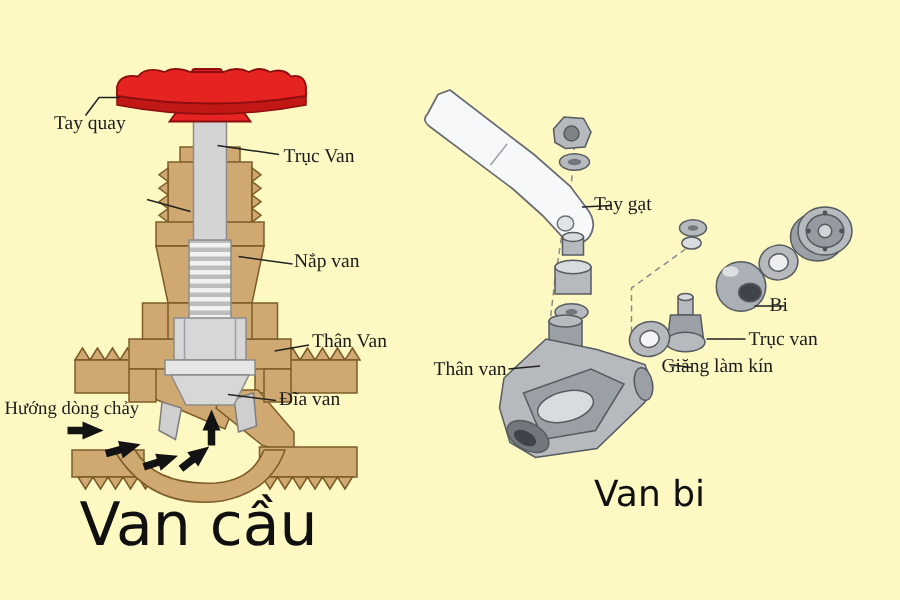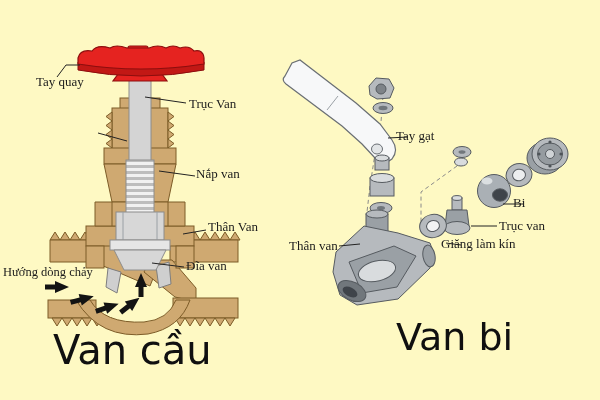--- a/index.html
+++ b/index.html
@@ -209,15 +209,15 @@
   <div class="lbl" style="left:186px;top:258px">Đĩa van</div>
   <div class="lbl" style="left:3px;top:265px;font-size:12.5px">Hướng dòng chảy</div>
 
   <div class="lbl" style="left:396px;top:128px">Tay gạt</div>
   <div class="lbl" style="left:513px;top:195px">Bi</div>
   <div class="lbl" style="left:499px;top:218px">Trục van</div>
   <div class="lbl" style="left:441px;top:236px">Giăng làm kín</div>
   <div class="lbl" style="left:289px;top:238px">Thân van</div>
 
   <div class="bigtitle" style="left:53px;top:327px;width:165px">Van cầu</div>
-  <div class="bigtitle" style="left:396px;top:315px;width:132px;font-size:38px">Van bi</div>
+  <div class="bigtitle" style="left:396px;top:315px;width:132px;font-size:24px">Van bi</div>
 
 </div>
 
 </body></html>

